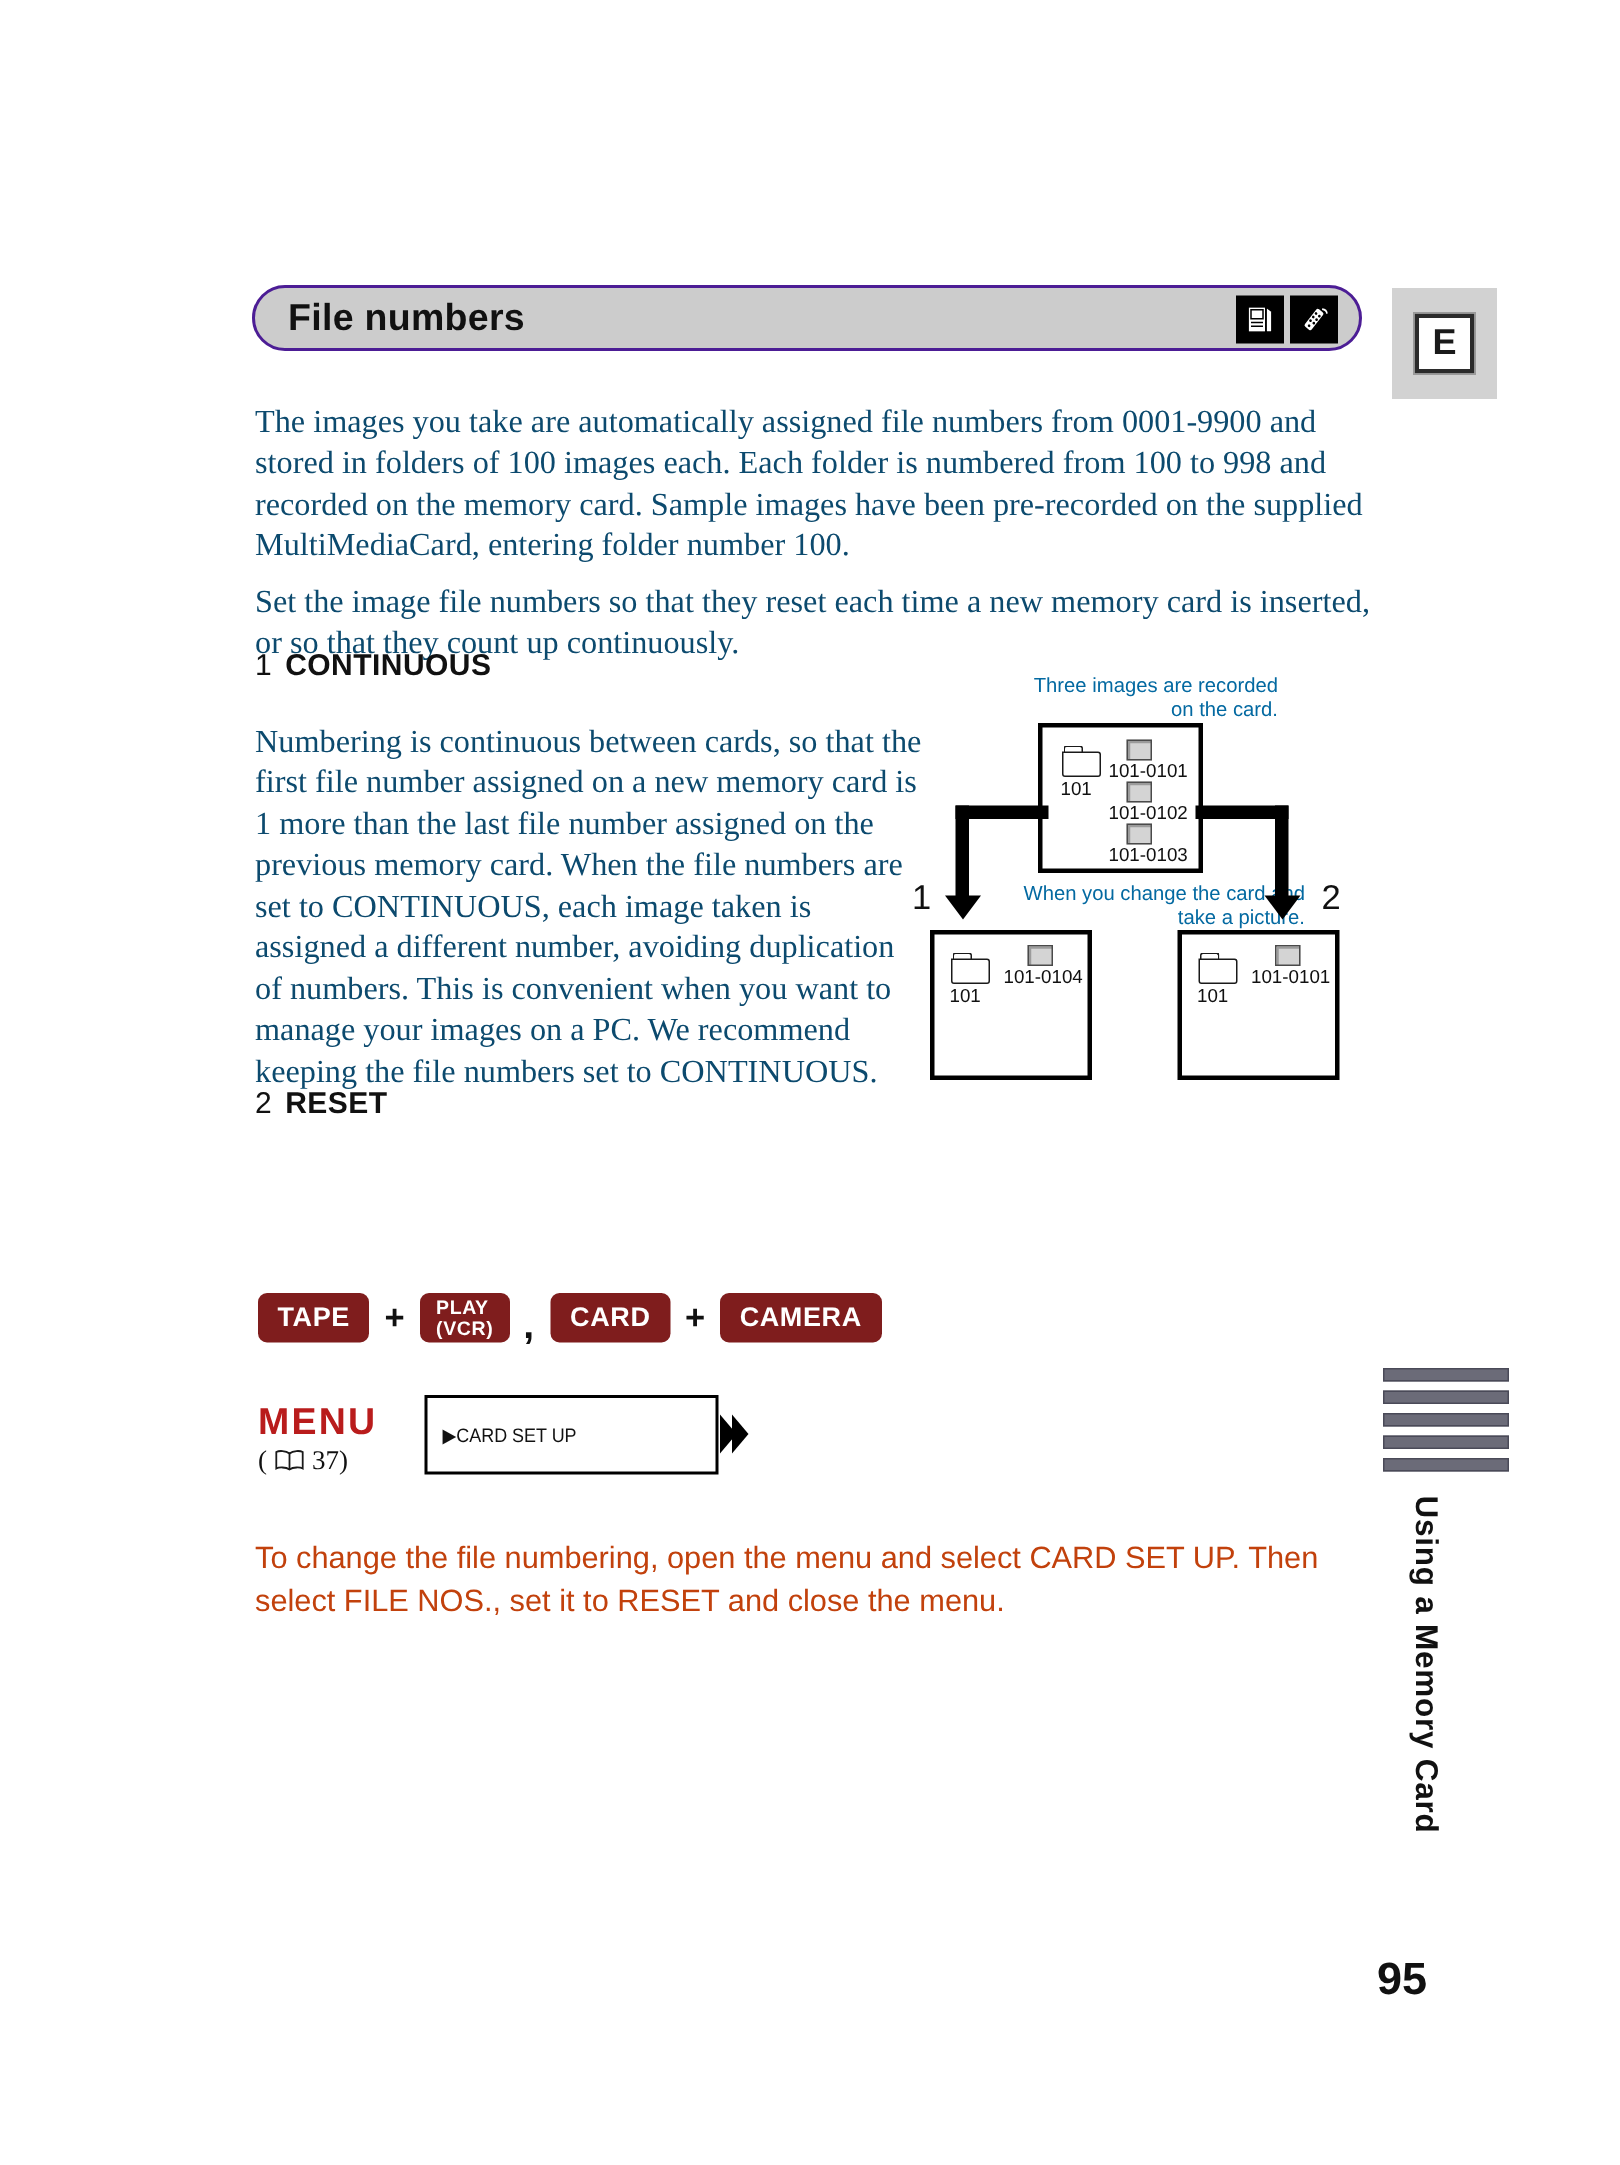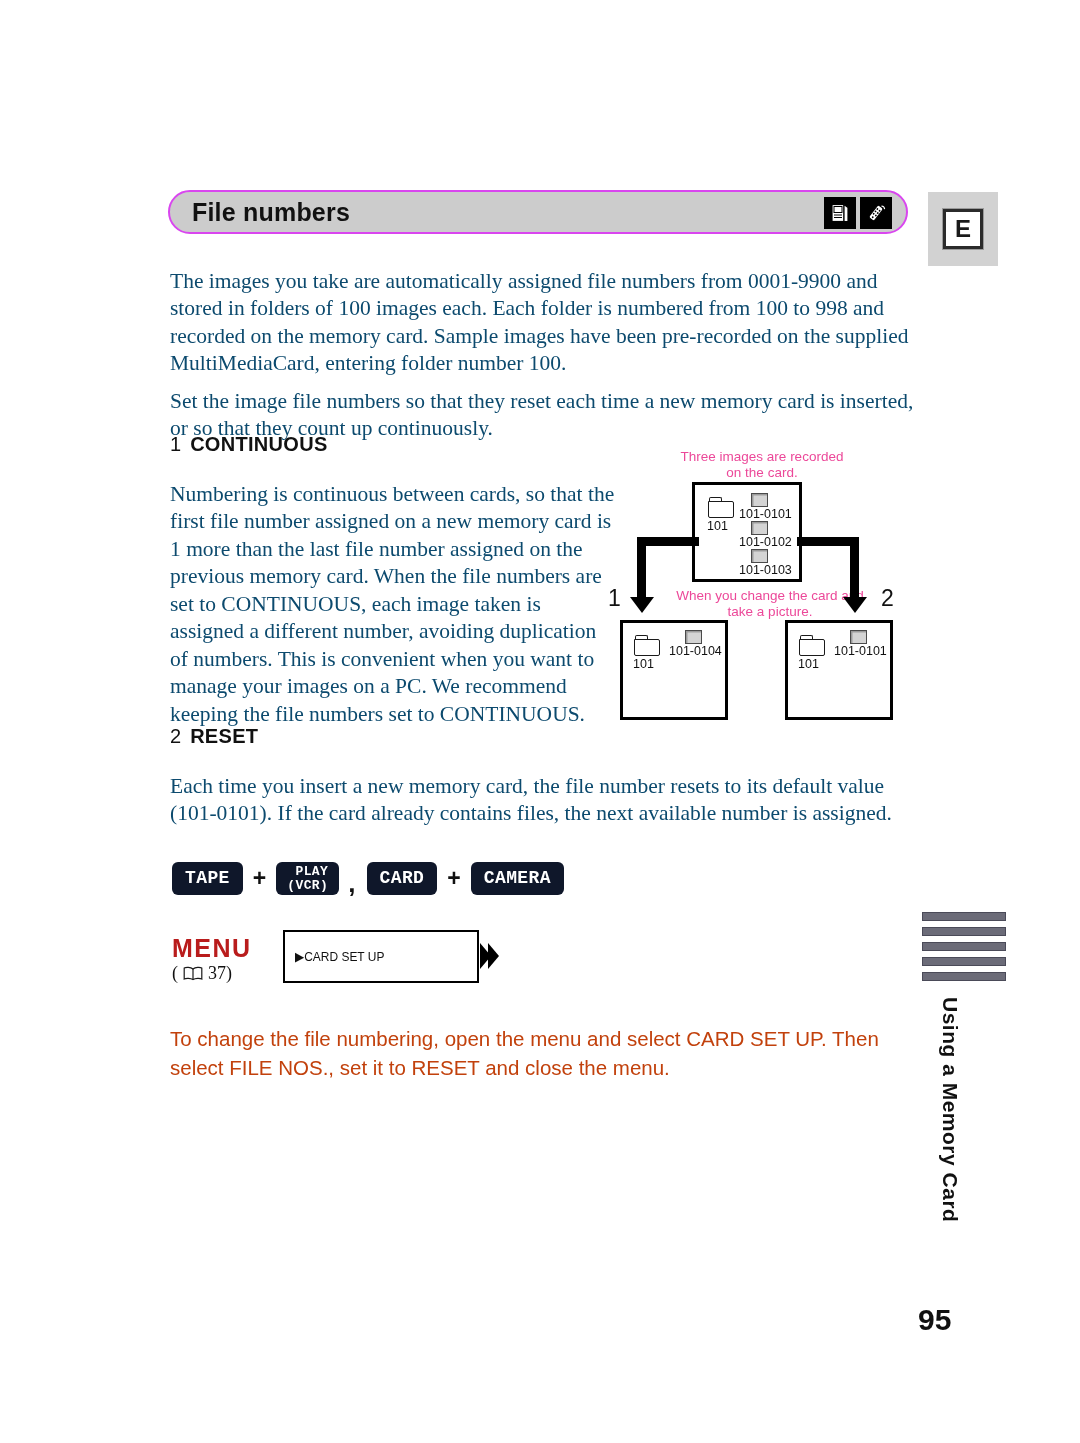--- a/index.html
+++ b/index.html
@@ -24,21 +24,21 @@
 
   
   #title-bar {
     position: absolute;
     left: 168px;
     top: 190px;
     width: 740px;
     height: 44px;
     box-sizing: border-box;
     background: #cccccc;
-    border: 2px solid #d946ef;
+    border: 2px solid #4c1d95;
     border-radius: 22px;
     display: flex;
     align-items: center;
   }
   #title-text {
     font-family: "Liberation Sans", sans-serif;
     font-weight: bold;
     font-size: 25px;
     letter-spacing: 0.2px;
     margin-left: 22px;
@@ -123,22 +123,22 @@
     left: 600px;
     top: 445px;
     width: 310px;
     height: 285px;
     font-family: "Liberation Sans", sans-serif;
   }
   .dg-caption {
     position: absolute;
     font-size: 13.5px;
     line-height: 16px;
-    color: #ec4899;
-    text-align: center;
+    color: #0369a1;
+    text-align: right;
   }
   #cap-top { left: 72px; top: 4px; width: 180px; }
   #cap-mid { left: 70px; top: 143px; width: 200px; }
 
   .card-box {
     position: absolute;
     box-sizing: border-box;
     background: #ffffff;
     border: 3px solid #000000;
   }
@@ -214,33 +214,32 @@
   
   #badge-row {
     position: absolute;
     left: 172px;
     top: 858px;
     display: flex;
     align-items: center;
     font-family: "Liberation Sans", sans-serif;
   }
   .badge {
-    background: #0f172a;
+    background: #7f1d1d;
     color: #ffffff;
     border-radius: 6px;
     font-weight: bold;
     font-size: 18px;
     letter-spacing: 0.4px;
     padding: 7px 13px;
     line-height: 1.05;
-    text-align: right;
+    text-align: left;
     display: flex;
     flex-direction: column;
     justify-content: center;
-    font-family: Liberation Mono, monospace;
   }
   .badge.two-line { padding: 3px 11px; font-size: 13px; }
   .plus {
     font-family: "Liberation Sans", sans-serif;
     font-weight: bold;
     font-size: 23px;
     margin: 0 10px;
     color: #111;
   }
   .comma {
@@ -395,21 +394,20 @@
   <p id="set-para" class="serif-p">Set the image file numbers so that they reset each time a new memory card is inserted, or so that they count up continuously.</p>
 
   <div id="head-continuous" class="num-heading">
     <span class="idx">1</span><span class="lbl">CONTINUOUS</span>
   </div>
   <p id="continuous-para" class="serif-p">Numbering is continuous between cards, so that the first file number assigned on a new memory card is 1 more than the last file number assigned on the previous memory card. When the file numbers are set to CONTINUOUS, each image taken is assigned a different number, avoiding duplication of numbers. This is convenient when you want to manage your images on a PC. We recommend keeping the file numbers set to CONTINUOUS.</p>
 
   <div id="head-reset" class="num-heading">
     <span class="idx">2</span><span class="lbl">RESET</span>
   </div>
-  <p id="reset-para" class="serif-p">Each time you insert a new memory card, the file number resets to its default value (101-0101). If the card already contains files, the next available number is assigned.</p>
 
   <div id="diagram">
 
     <div id="cap-top" class="dg-caption">Three images are recorded on the card.</div>
     <div id="cap-mid" class="dg-caption">When you change the card and take a picture.</div>
 
     <div id="card-top" class="card-box">
       <span class="folder-icon" style="left:13px; top:12px;">
         <span class="tab"></span>
           <span class="body"></span>

